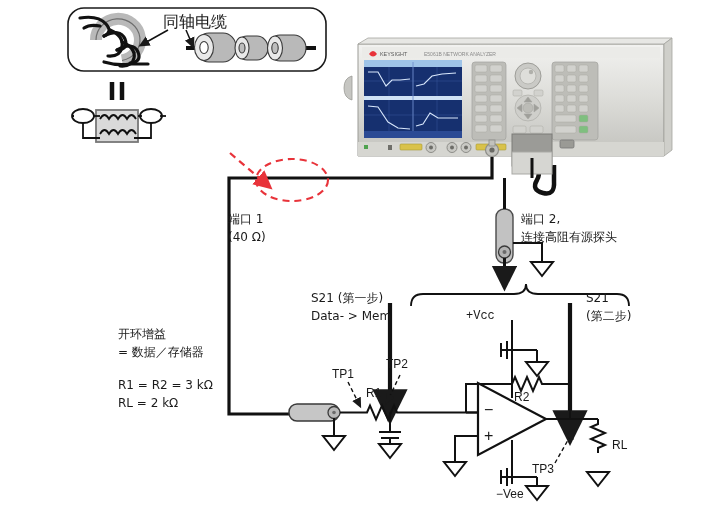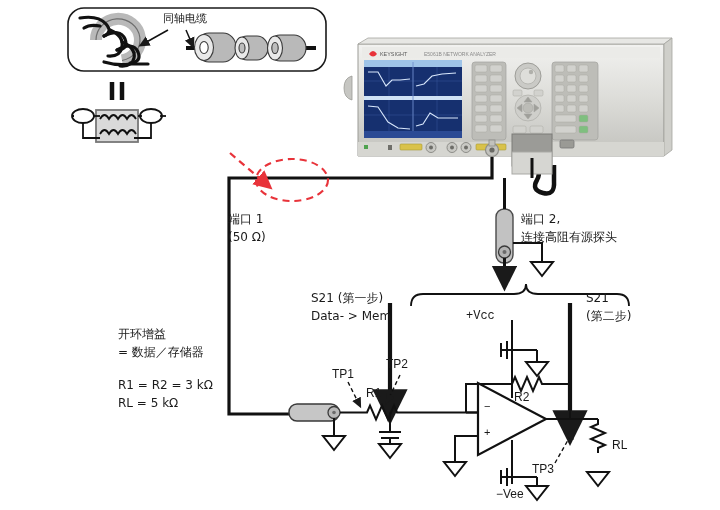--- a/index.html
+++ b/index.html
@@ -3,21 +3,21 @@
 <meta charset="utf-8">
 <style>
   html,body{margin:0;padding:0;background:#ffffff;}
   body{width:720px;height:510px;position:relative;overflow:hidden;
        font-family:"Liberation Sans","DejaVu Sans",sans-serif;color:#1a1a1a;}
   .stage{position:absolute;left:0;top:0;width:720px;height:510px;}
   svg{position:absolute;left:0;top:0;width:720px;height:510px;}
   .lbl{position:absolute;white-space:pre;line-height:1.25;}
   .cn{font-family:"DejaVu Sans","Liberation Sans",sans-serif;}
   .t12{font-size:12px;}
-  .t13{font-size:11px;text-align:right;}
+  .t13{font-size:16px;text-align:right;}
 </style>
 </head>
 <body>
 
 <div class="stage">
 
   <svg viewBox="0 0 720 510">
     <defs>
       <linearGradient id="gMetal" x1="0" y1="0" x2="0" y2="1">
         <stop offset="0" stop-color="#efefef"></stop>
@@ -344,29 +344,29 @@
 
     <path d="M348 382 L359 404" fill="none" stroke="#111" stroke-width="1.4" stroke-dasharray="4 3" marker-end="url(#arrThin)"></path>
     <path d="M400 375 L388 400" fill="none" stroke="#111" stroke-width="1.4" stroke-dasharray="4 3" marker-end="url(#arrThin)"></path>
     <path d="M555 463 L572 433" fill="none" stroke="#111" stroke-width="1.4" stroke-dasharray="4 3" marker-end="url(#arrThin)"></path>
 
   </svg>
 
   <div class="lbl cn t13" style="left:163px;top:12px;">同轴电缆</div>
 
   <div class="lbl cn t12" style="left:228px;top:212px;">端口 1</div>
-  <div class="lbl cn t12" style="left:228px;top:230px;">(50 Ω)</div>
+  <div class="lbl cn t12" style="left:228px;top:230px;">(40 Ω)</div>
 
   <div class="lbl cn t12" style="left:521px;top:212px;">端口 2,</div>
   <div class="lbl cn t12" style="left:521px;top:230px;">连接高阻有源探头</div>
 
   <div class="lbl cn t12" style="left:118px;top:327px;">开环增益</div>
   <div class="lbl cn t12" style="left:118px;top:345px;">= 数据／存储器</div>
   <div class="lbl cn t12" style="left:118px;top:378px;">R1 = R2 = 3 kΩ</div>
-  <div class="lbl cn t12" style="left:118px;top:396px;">RL = 5 kΩ</div>
+  <div class="lbl cn t12" style="left:118px;top:396px;">RL = 2 kΩ</div>
 
   <div class="lbl cn t12" style="left:311px;top:291px;">S21 (第一步)</div>
   <div class="lbl cn t12" style="left:311px;top:309px;">Data- &gt; Mem</div>
 
   <div class="lbl cn t12" style="left:586px;top:291px;text-align:center;">S21</div>
   <div class="lbl cn t12" style="left:586px;top:309px;">(第二步)</div>
 
   <div class="lbl t12" style="left:332px;top:367px;">TP1</div>
   <div class="lbl t12" style="left:386px;top:357px;">TP2</div>
   <div class="lbl t12" style="left:532px;top:462px;">TP3</div>

